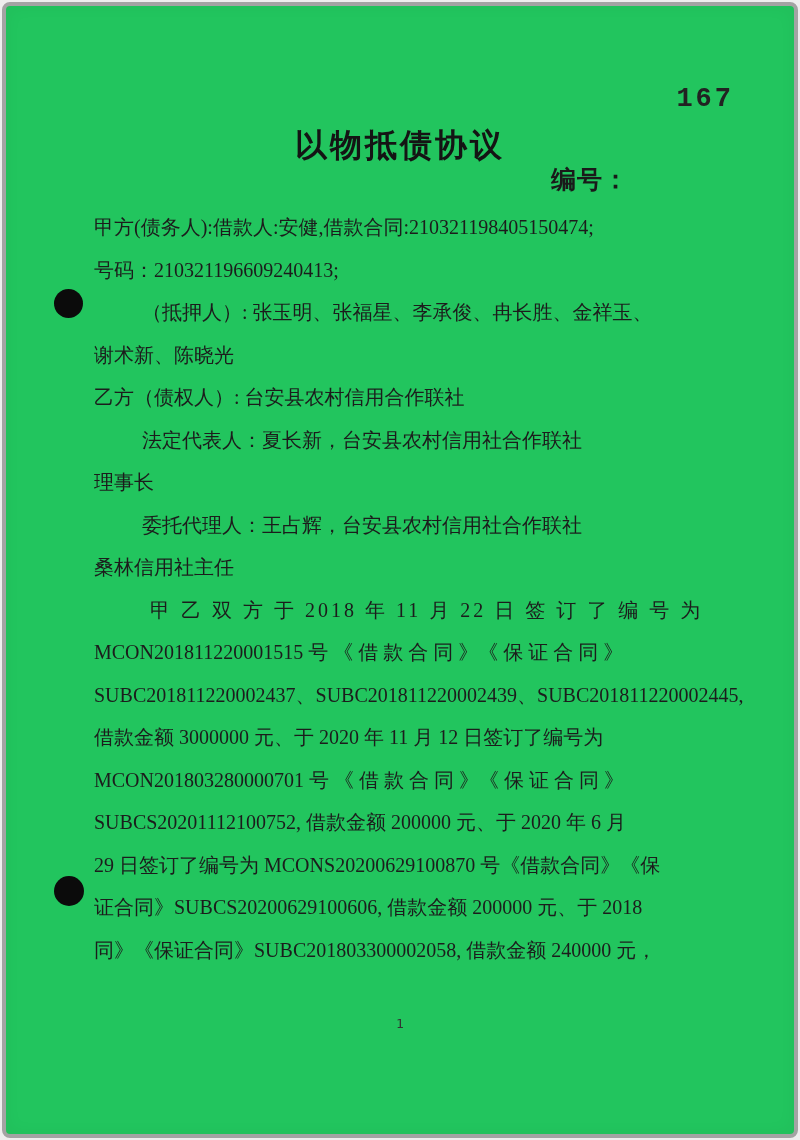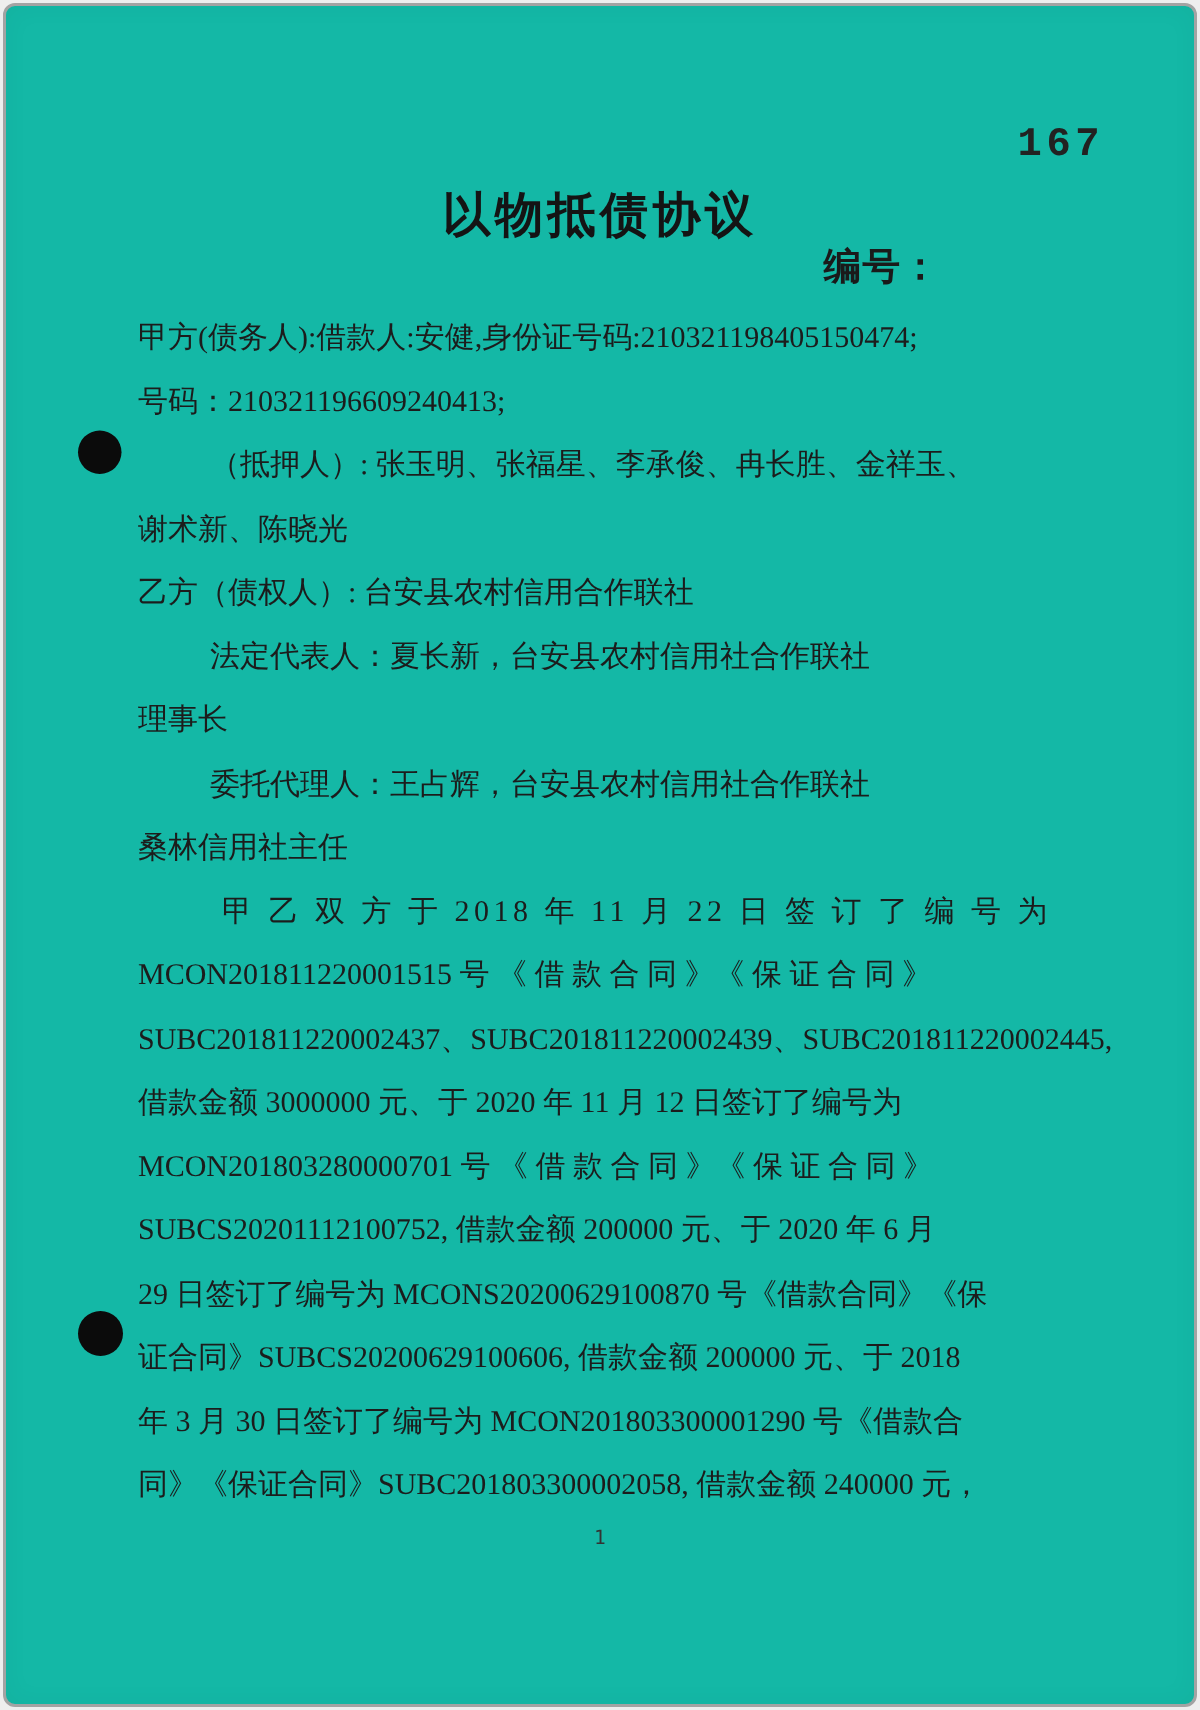--- a/index.html
+++ b/index.html
@@ -5,22 +5,22 @@
   html,body{margin:0;padding:0;}
   body{
     width:800px;height:1140px;
     background:#eee;
     font-family:"Liberation Serif","DejaVu Serif",serif;
     position:relative;
     overflow:hidden;
   }
   .scan-page{
     position:absolute;left:2px;top:2px;right:2px;bottom:2px;
-    background:#14b8a6;
-    border:2px solid #a3a3a3;
+    background:#22c55e;
+    border:4px solid #a3a3a3;
     border-radius:8px;
     box-shadow:inset 0 0 18px rgba(0,0,0,0.04);
   }
   .corner-number{
     position:absolute;top:78px;right:60px;
     font-family:"Liberation Mono","DejaVu Sans Mono",monospace;
     font-size:27px;font-weight:bold;color:#222;
     letter-spacing:3px;
   }
   .doc-title{
@@ -68,36 +68,35 @@
   <div class="corner-number">167</div>
 
   <div class="doc-title">以物抵债协议</div>
 
   <div class="doc-number-label">编号：</div>
 
   <div class="hole-punch top"></div>
   <div class="hole-punch bottom"></div>
 
   <div class="doc-body">
-    <div class="doc-line">甲方(债务人):借款人:安健,身份证号码:210321198405150474;</div>
+    <div class="doc-line">甲方(债务人):借款人:安健,借款合同:210321198405150474;</div>
     <div class="doc-line center">号码：210321196609240413;</div>
     <div class="doc-line indent">（抵押人）: 张玉明、张福星、李承俊、冉长胜、金祥玉、</div>
     <div class="doc-line">谢术新、陈晓光</div>
     <div class="doc-line">乙方（债权人）: 台安县农村信用合作联社</div>
     <div class="doc-line indent">法定代表人：夏长新，台安县农村信用社合作联社</div>
     <div class="doc-line center">理事长</div>
     <div class="doc-line indent">委托代理人：王占辉，台安县农村信用社合作联社</div>
     <div class="doc-line center">桑林信用社主任</div>
     <div class="doc-line indent-lg spread">甲 乙 双 方 于 2018 年 11 月 22 日 签 订 了 编 号 为</div>
     <div class="doc-line">MCON201811220001515 号 《 借 款 合 同 》《 保 证 合 同 》</div>
     <div class="doc-line">SUBC201811220002437、SUBC201811220002439、SUBC201811220002445,</div>
     <div class="doc-line">借款金额 3000000 元、于 2020 年 11 月 12 日签订了编号为</div>
     <div class="doc-line">MCON201803280000701 号 《 借 款 合 同 》《 保 证 合 同 》</div>
     <div class="doc-line">SUBCS20201112100752, 借款金额 200000 元、于 2020 年 6 月</div>
     <div class="doc-line">29 日签订了编号为 MCONS20200629100870 号《借款合同》《保</div>
     <div class="doc-line">证合同》SUBCS20200629100606, 借款金额 200000 元、于 2018</div>
-    <div class="doc-line">年 3 月 30 日签订了编号为 MCON201803300001290 号《借款合</div>
     <div class="doc-line">同》《保证合同》SUBC201803300002058, 借款金额 240000 元，</div>
   </div>
 
   <div class="footer-page-number">1</div>
 
 </div>
 
 </body></html>

